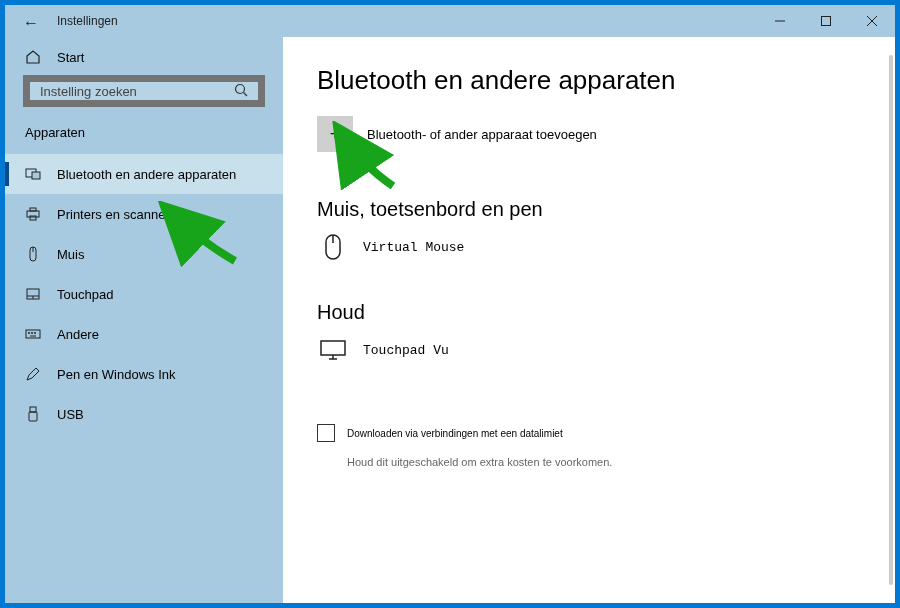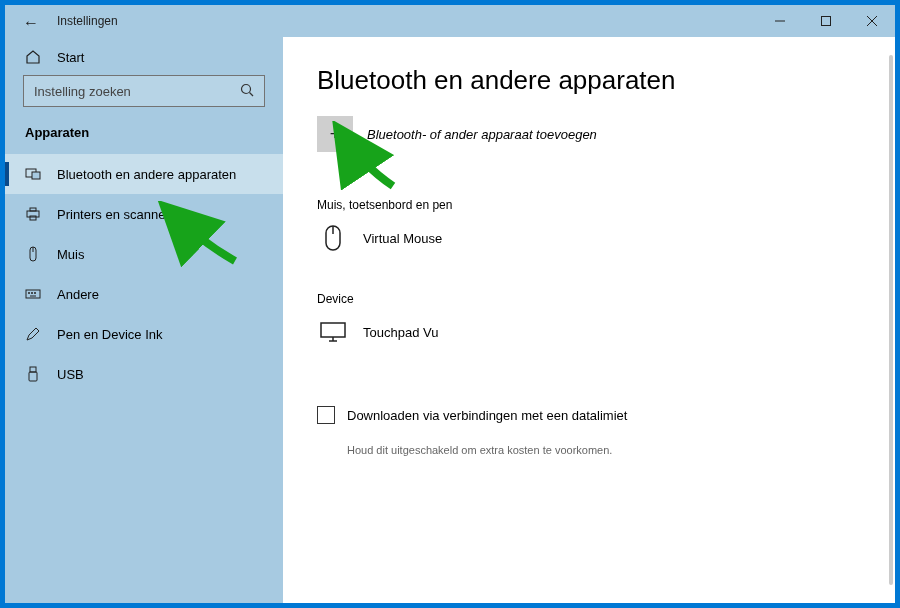--- a/index.html
+++ b/index.html
@@ -7,38 +7,38 @@
   .outer-frame { width: 900px; height: 608px; background: #0078d4; padding: 5px; }
   .window { width: 100%; height: 100%; background: #fff; display: flex; flex-direction: column; position: relative; }
   .titlebar { height: 32px; display: flex; align-items: center; justify-content: space-between; background: #a7cae1; }
   .titlebar-left { display: flex; align-items: center; gap: 18px; padding-left: 18px; color: #222; font-size: 12px; }
   .titlebar-right { display: flex; align-items: center; }
   .win-btn { width: 46px; height: 32px; display: flex; align-items: center; justify-content: center; font-size: 12px; cursor: pointer; }
   .body { flex: 1; display: flex; min-height: 0; }
   .sidebar { width: 278px; background: #a7cae1; display: flex; flex-direction: column; padding-top: 6px; }
   .home-row { display: flex; align-items: center; gap: 16px; padding: 6px 20px 10px 20px; font-size: 13px; cursor: pointer; }
   .search-wrap { padding: 0 18px 18px 18px; }
-  .search { width: 100%; height: 32px; border: 1px solid #737373; background: #b7d4e6; display: flex; align-items: center; padding: 0 10px; font-size: 13px; color: #444; justify-content: space-between; }
-  .section-title { font-size: 13px; font-weight: 700; padding: 0 20px 14px 20px; }
+  .search { width: 100%; height: 32px; border: 7px solid #737373; background: #b7d4e6; display: flex; align-items: center; padding: 0 10px; font-size: 13px; color: #444; justify-content: space-between; }
+  .section-title { font-size: 13px; font-weight: 400; padding: 0 20px 14px 20px; }
   .nav-item { display: flex; align-items: center; gap: 16px; height: 40px; padding: 0 20px; font-size: 13px; cursor: pointer; position: relative; }
   .nav-item.selected { background: #c8dfec; }
   .nav-item.selected::before { content: ""; position: absolute; left: 0; top: 8px; bottom: 8px; width: 4px; background: #0a4a8a; }
   .nav-icon { width: 16px; height: 16px; display: flex; align-items: center; justify-content: center; color: #222; flex-shrink: 0; }
   .main { flex: 1; background: #fff; position: relative; overflow: hidden; padding: 28px 0 0 34px; }
   .main h1 { font-size: 26px; font-weight: 400; margin-bottom: 20px; }
   .add-row { display: flex; align-items: center; gap: 14px; cursor: pointer; margin-bottom: 46px; }
   .plus-box { width: 36px; height: 36px; background: #cfcfcf; display: flex; align-items: center; justify-content: center; font-size: 18px; color: #222; }
-  .add-label { font-size: 13px; font-style: italic; }
-  .cat-title { font-size: 12px; font-weight: 400; margin-bottom: 12px; }
+  .add-label { font-size: 13px; }
+  .cat-title { font-size: 20px; font-weight: 400; margin-bottom: 12px; }
   .dev-row { display: flex; align-items: center; gap: 14px; margin-bottom: 40px; cursor: pointer; }
   .dev-icon { width: 32px; height: 28px; display: flex; align-items: center; justify-content: center; }
-  .dev-label { font-size: 13px; }
-  .download-row { display: flex; align-items: center; gap: 12px; font-size: 13px; margin-top: 60px; cursor: pointer; }
+  .dev-label { font-size: 13px; font-family: Liberation Mono, monospace; }
+  .download-row { display: flex; align-items: center; gap: 12px; font-size: 10px; margin-top: 60px; cursor: pointer; }
   .checkbox { width: 18px; height: 18px; border: 1.5px solid #333; }
-  .small-note { font-size: 11px; color: #666; margin-top: 20px; padding-left: 30px; }
+  .small-note { font-size: 11px; color: #666; margin-top: 14px; padding-left: 30px; }
   .scrollbar { position: absolute; right: 2px; top: 18px; bottom: 18px; width: 4px; background: #ccc; border-radius: 2px; }
   .arrow { position: absolute; pointer-events: none; }
   .arrow svg { display: block; }
 </style>
 </head>
 <body>
 
 <div class="outer-frame">
 <div class="window">
 
@@ -114,36 +114,46 @@
           <svg width="16" height="16" viewBox="0 0 16 16">
                 <rect x="5" y="1" width="6" height="14" rx="3" fill="none" stroke="#222" stroke-width="1"></rect>
                 <line x1="8" y1="1" x2="8" y2="6" stroke="#222" stroke-width="1"></line>
               </svg>
         </span>
         <span>Muis</span>
       </div>
       <div class="nav-item">
         <span class="nav-icon">
           <svg width="16" height="16" viewBox="0 0 16 16">
+                <rect x="2" y="3" width="12" height="10" fill="none" stroke="#222" stroke-width="1"></rect>
+                <line x1="2" y1="10" x2="14" y2="10" stroke="#222" stroke-width="1"></line>
+                <line x1="8" y1="10" x2="8" y2="13" stroke="#222" stroke-width="1"></line>
+              </svg>
+        </span>
+        <span>Touchpad</span>
+      </div>
+      <div class="nav-item">
+        <span class="nav-icon">
+          <svg width="16" height="16" viewBox="0 0 16 16">
                 <rect x="1" y="4" width="14" height="8" fill="none" stroke="#222" stroke-width="1"></rect>
                 <line x1="4" y1="7" x2="4" y2="7" stroke="#222" stroke-width="2" stroke-linecap="round"></line>
                 <line x1="7" y1="7" x2="7" y2="7" stroke="#222" stroke-width="2" stroke-linecap="round"></line>
                 <line x1="10" y1="7" x2="10" y2="7" stroke="#222" stroke-width="2" stroke-linecap="round"></line>
                 <line x1="5" y1="10" x2="11" y2="10" stroke="#222" stroke-width="1"></line>
               </svg>
         </span>
         <span>Andere</span>
       </div>
       <div class="nav-item">
         <span class="nav-icon">
           <svg width="16" height="16" viewBox="0 0 16 16">
                 <path d="M2 14 L4 9 L11 2 L14 5 L7 12 Z" fill="none" stroke="#222" stroke-width="1"></path>
               </svg>
         </span>
-        <span>Pen en Device Ink</span>
+        <span>Pen en Windows Ink</span>
       </div>
       <div class="nav-item">
         <span class="nav-icon">
           <svg width="16" height="16" viewBox="0 0 16 16">
                 <rect x="5" y="1" width="6" height="5" fill="none" stroke="#222" stroke-width="1"></rect>
                 <rect x="4" y="6" width="8" height="9" rx="1" fill="none" stroke="#222" stroke-width="1"></rect>
               </svg>
         </span>
         <span>USB</span>
       </div>
@@ -161,21 +171,21 @@
       <div class="dev-row">
         <span class="dev-icon">
           <svg width="20" height="26" viewBox="0 0 20 26">
                 <rect x="3" y="1" width="14" height="24" rx="7" fill="none" stroke="#222" stroke-width="1.5"></rect>
                 <line x1="10" y1="1" x2="10" y2="9" stroke="#222" stroke-width="1.5"></line>
               </svg>
         </span>
         <span class="dev-label">Virtual Mouse</span>
       </div>
 
-      <div class="cat-title">Device</div>
+      <div class="cat-title">Houd</div>
 
       <div class="dev-row">
         <span class="dev-icon">
           <svg width="28" height="22" viewBox="0 0 28 22">
                 <rect x="2" y="2" width="24" height="14" fill="none" stroke="#222" stroke-width="1.5"></rect>
                 <line x1="10" y1="20" x2="18" y2="20" stroke="#222" stroke-width="1.5"></line>
                 <line x1="14" y1="16" x2="14" y2="20" stroke="#222" stroke-width="1.5"></line>
               </svg>
         </span>
         <span class="dev-label">Touchpad Vu</span>

